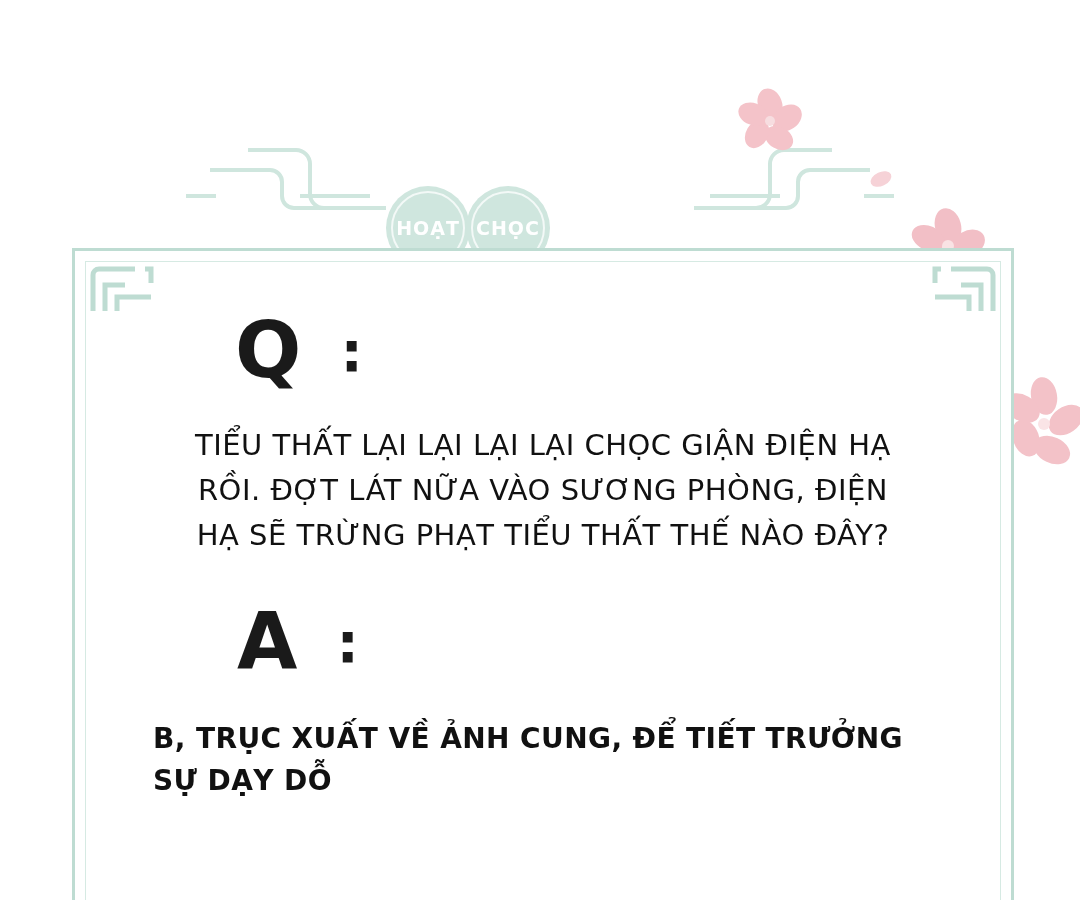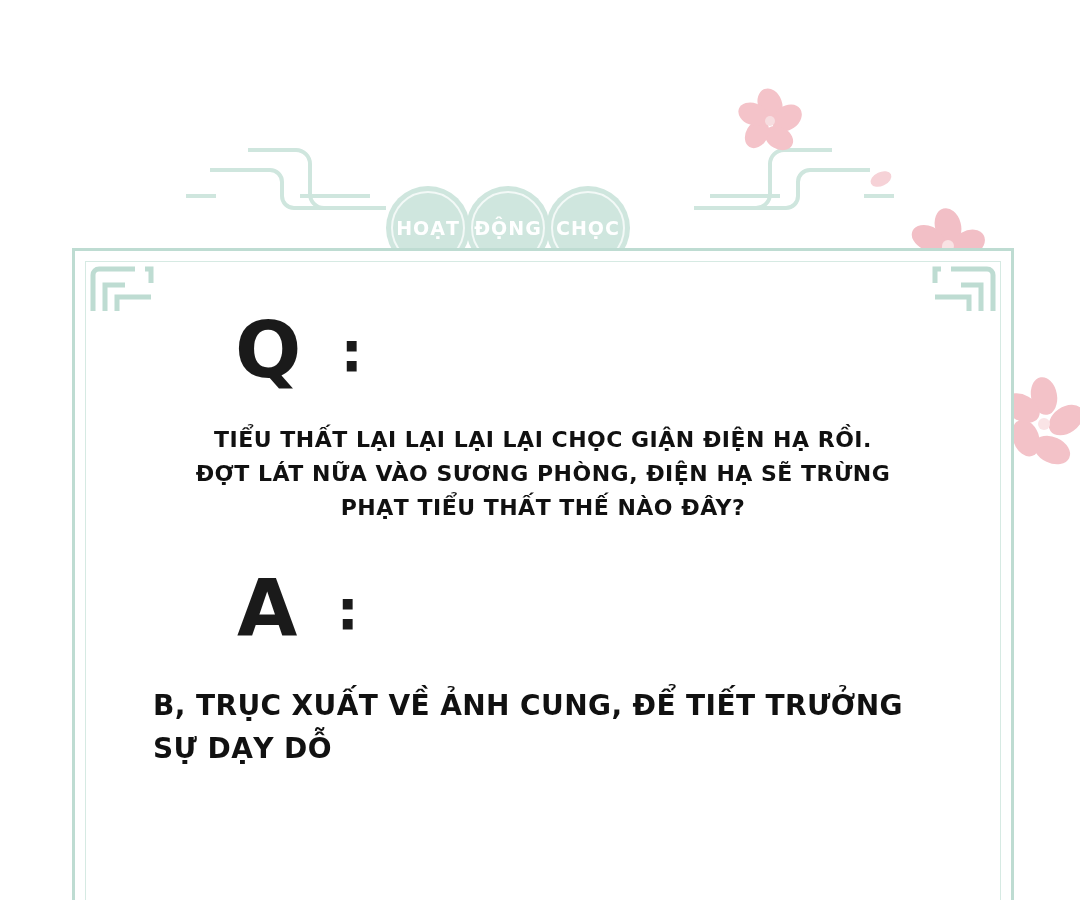--- a/index.html
+++ b/index.html
@@ -113,22 +113,22 @@
     vertical-align: 6px;
     margin-left: 34px;
     font-family: "DejaVu Sans", sans-serif;
   }
   .q-row { margin-left: 90px; }
   .a-row { margin-left: 92px; margin-top: 44px; }
 
   .question-text {
     margin-top: 34px;
     text-align: center;
-    font-size: 22px;
-    font-weight: bold;
+    font-size: 29px;
+    font-weight: normal;
     letter-spacing: .5px;
     line-height: 1.55;
     color: #111111;
     text-transform: uppercase;
     padding: 0 40px;
   }
 
   .answer-list {
     margin-top: 38px;
     font-size: 28px;
@@ -158,23 +158,20 @@
 
       <path d="M870 92 h-60 a12 12 0 0 0 -12 12 v14 a12 12 0 0 1 -12 12 h-60"></path>
       <path d="M832 72 h-48 a14 14 0 0 0 -14 14 v30 a14 14 0 0 1 -14 14 h-62"></path>
       <path d="M780 118 h-70"></path>
       <path d="M894 118 h-30"></path>
     </g>
   </svg>
   <div class="banner-circles">
     <div class="circle">
         <span>HOẠT</span>
-      </div>
-    <div class="circle">
-        <span>ĐỘNG</span>
       </div>
     <div class="circle">
         <span>CHỌC</span>
       </div>
   </div>
 </div>
 
 <svg class="petal" style="left:735px; top:86px;" width="70" height="70" viewBox="0 0 70 70">
   <g fill="#f4c3c9">
     <ellipse cx="35" cy="18" rx="12" ry="16" transform="rotate(-20 35 18)"></ellipse>

